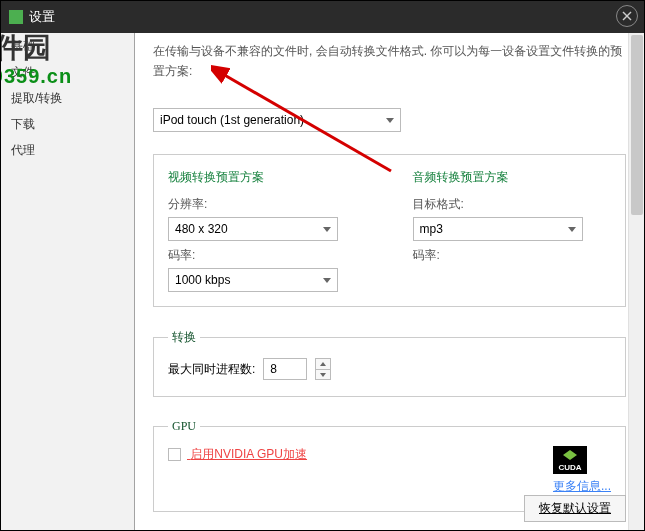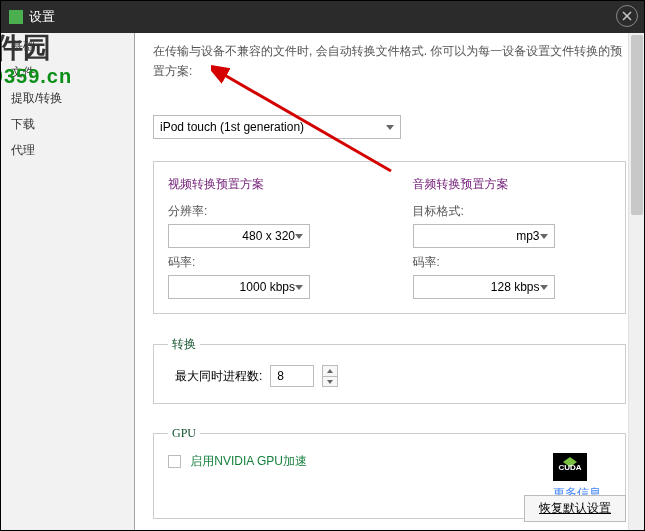--- a/index.html
+++ b/index.html
@@ -6,46 +6,46 @@
 body{width:645px;height:531px;background:#fff;position:relative;overflow:hidden;border:1px solid #000;}
 .titlebar{height:30px;background:#2b2b2b;color:#fff;display:flex;align-items:center;padding:16px 8px;position:relative;}
 .titlebar .ticon{width:14px;height:14px;background:#4caf50;margin-right:6px;}
 .titlebar .ttxt{font-size:13px;}
 .closebtn{position:absolute;right:6px;top:4px;width:22px;height:22px;border:1px solid #888;border-radius:50%;display:flex;align-items:center;justify-content:center;color:#ccc;cursor:pointer;}
 .closebtn svg{width:10px;height:10px;}
 .main{display:flex;height:calc(100% - 30px);}
 .sidebar{width:134px;background:#f2f2f2;border-right:1px solid #a3a3a3;}
 .sidebar .nav{padding:2px 10px;height:26px;line-height:22px;color:#333;cursor:pointer;}
 .content{flex:1;padding:8px 18px 0 18px;position:relative;overflow:hidden;}
-.desc{color:#555;line-height:20px;margin-bottom:34px;}
+.desc{color:#555;line-height:20px;margin-bottom:27px;}
 .watermark{position:absolute;left:-90px;top:28px;pointer-events:none;z-index:50;}
 .wm1{font-size:28px;font-weight:bold;color:#333;font-family:"KaiTi","STKaiti",serif;}
 .wm2{font-size:20px;font-weight:bold;color:#0b8f18;letter-spacing:1px;margin-top:-2px;}
 .sel{width:248px;height:24px;border:1px solid #bbb;background:#fff;padding:0 6px;display:flex;align-items:center;justify-content:space-between;cursor:pointer;}
-.sel.small{width:142px;justify-content:flex-end;}
+.sel.small{width:170px;}
 .sel .tri{border-left:4px solid transparent;border-right:4px solid transparent;border-top:5px solid #666;}
 fieldset{border:1px solid #ccc;margin-top:22px;padding:12px 14px 16px 14px;position:relative;}
 fieldset.noleg{border:1px solid #ccc;padding:14px;}
 legend{padding:0 4px;color:#14532d;font-family:Liberation Serif, serif;}
 .twocol{display:flex;gap:46px;}
 .col{flex:1;}
-.col .hdr{color:#701a75;margin-bottom:10px;}
+.col .hdr{color:#15803d;margin-bottom:10px;}
 .lbl{color:#555;margin:6px 0 4px 0;}
-.row{display:flex;align-items:center;gap:8px;margin-left:7px;}
+.row{display:flex;align-items:center;gap:8px;}
 .spin{width:44px;height:22px;border:1px solid #bbb;display:flex;align-items:center;padding-left:6px;}
 .spinbtns{display:flex;flex-direction:column;}
 .spinbtns div{width:16px;height:11px;border:1px solid #bbb;display:flex;align-items:center;justify-content:center;cursor:pointer;background:#f7f7f7;}
 .spinbtns .up{border-bottom:none;}
 .spinbtns svg{width:6px;height:4px;}
 .gpu-row{display:flex;align-items:flex-start;justify-content:space-between;}
 .chk{width:13px;height:13px;border:1px solid #bbb;display:inline-block;margin-right:6px;vertical-align:middle;}
-.gpu-left{color:#15803d;}
+.gpu-left{color:#ef4444;text-decoration:underline;}
 .cuda{width:34px;height:28px;background:#000;display:flex;align-items:center;justify-content:center;color:#7ac142;font-size:8px;font-weight:bold;border:1px solid #000;position:relative;}
 .cuda::before{content:"";position:absolute;top:3px;width:14px;height:10px;background:#7ac142;clip-path:polygon(50% 0,100% 50%,50% 100%,0 50%);}
-.cuda span{position:absolute;bottom:8px;color:#fff;font-size:8px;}
+.cuda span{position:absolute;bottom:1px;color:#fff;font-size:8px;}
 .moreinfo{color:#3b82f6;text-decoration:underline;text-align:right;margin-top:4px;cursor:pointer;}
 .footer{position:absolute;bottom:10px;right:18px;text-decoration:underline;}
 .btn{border:1px solid #bbb;background:#f6f6f6;padding:4px 14px;cursor:pointer;}
 .scrollbar{position:absolute;right:0;top:0;width:16px;height:100%;background:#f0f0f0;border-left:1px solid #e0e0e0;}
 .scrollbar .thumb{position:absolute;left:2px;width:12px;background:#c8c8c8;border-radius:2px;}
 .arrow-annot{position:absolute;pointer-events:none;z-index:60;}
 </style>
 </head>
 <body>
 
@@ -98,24 +98,20 @@
           </div>
         </div>
         <div class="col">
           <div class="hdr">音频转换预置方案</div>
           <div class="lbl">目标格式:</div>
           <div class="sel small">
             <span>mp3</span>
             <span class="tri"></span>
           </div>
           <div class="lbl">码率:</div>
-          <div class="sel small">
-            <span>128 kbps</span>
-            <span class="tri"></span>
-          </div>
         </div>
       </div>
     </fieldset>
 
     <fieldset>
       <legend>转换</legend>
       <div class="row">
         <span>最大同时进程数:</span>
         <div class="spin">
           <span>8</span>

